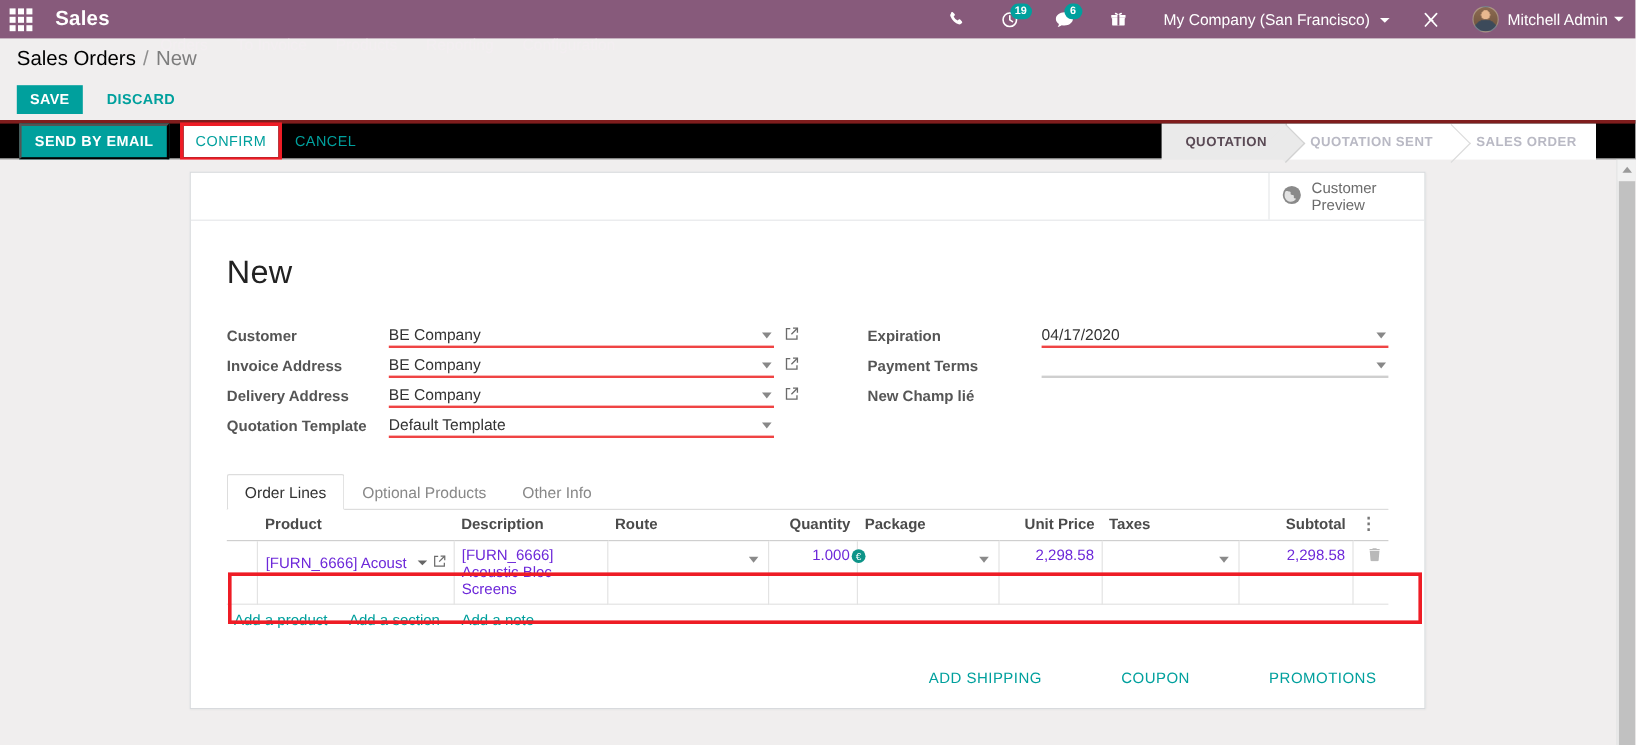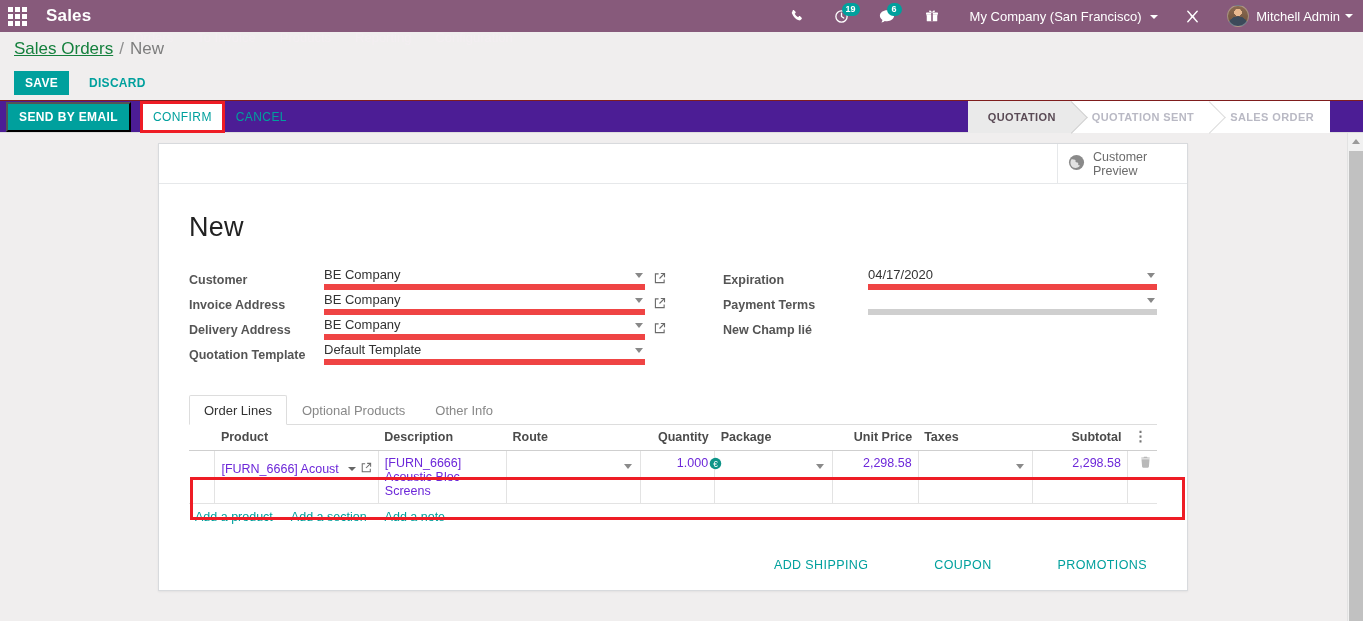--- a/index.html
+++ b/index.html
@@ -122,21 +122,21 @@
 
   
   .breadcrumb-row {
     height: 34px;
     display: flex;
     align-items: center;
     padding: 0 0 0 14px;
     background: #f0eeee;
     font-size: 17px;
   }
-  .bc-link { color: #15803d; cursor: pointer; text-decoration: underline; }
+  .bc-link { color: #000000; cursor: pointer; }
   .bc-sep { color: #8f8f8f; margin: 0 6px; }
   .bc-current { color: #7d7d7d; }
 
   .save-row {
     height: 34px;
     display: flex;
     align-items: center;
     padding-left: 14px;
     background: #f0eeee;
   }
@@ -156,26 +156,26 @@
     font-size: 12px;
     font-weight: bold;
     letter-spacing: .3px;
     margin-left: 14px;
     cursor: pointer;
     padding: 5px 6px;
   }
 
   .action-row {
     height: 33px;
-    background: #4c1d95;
-    border-top: 1px solid #7f1d1d;
+    background: #000000;
+    border-top: 3px solid #7f1d1d;
     border-bottom: 1px solid #dddddd;
     display: flex;
     align-items: center;
-    padding-left: 6px;
+    padding-left: 16px;
     position: relative;
   }
   .btn-primary {
     background: #00a09d;
     color: #ffffff;
     font-size: 12px;
     font-weight: bold;
     letter-spacing: .4px;
     padding: 6px 11px;
     cursor: pointer;
@@ -299,21 +299,21 @@
     font-weight: bold;
     font-size: 12.5px;
     color: #555;
     padding-bottom: 3px;
     flex: none;
   }
   .col.right .flabel { width: 145px; }
   .fval {
     position: relative;
     flex: 1;
-    border-bottom: 6px solid #ef4444;
+    border-bottom: 2px solid #ef4444;
     padding-bottom: 2px;
     font-size: 13px;
     color: #333;
     min-height: 19px;
     cursor: text;
   }
   .fval.empty-line { border-bottom-color: #cfcfcf; }
   .fval.noline { border-bottom: 0; }
   .fval .dd-caret {
     position: absolute;

